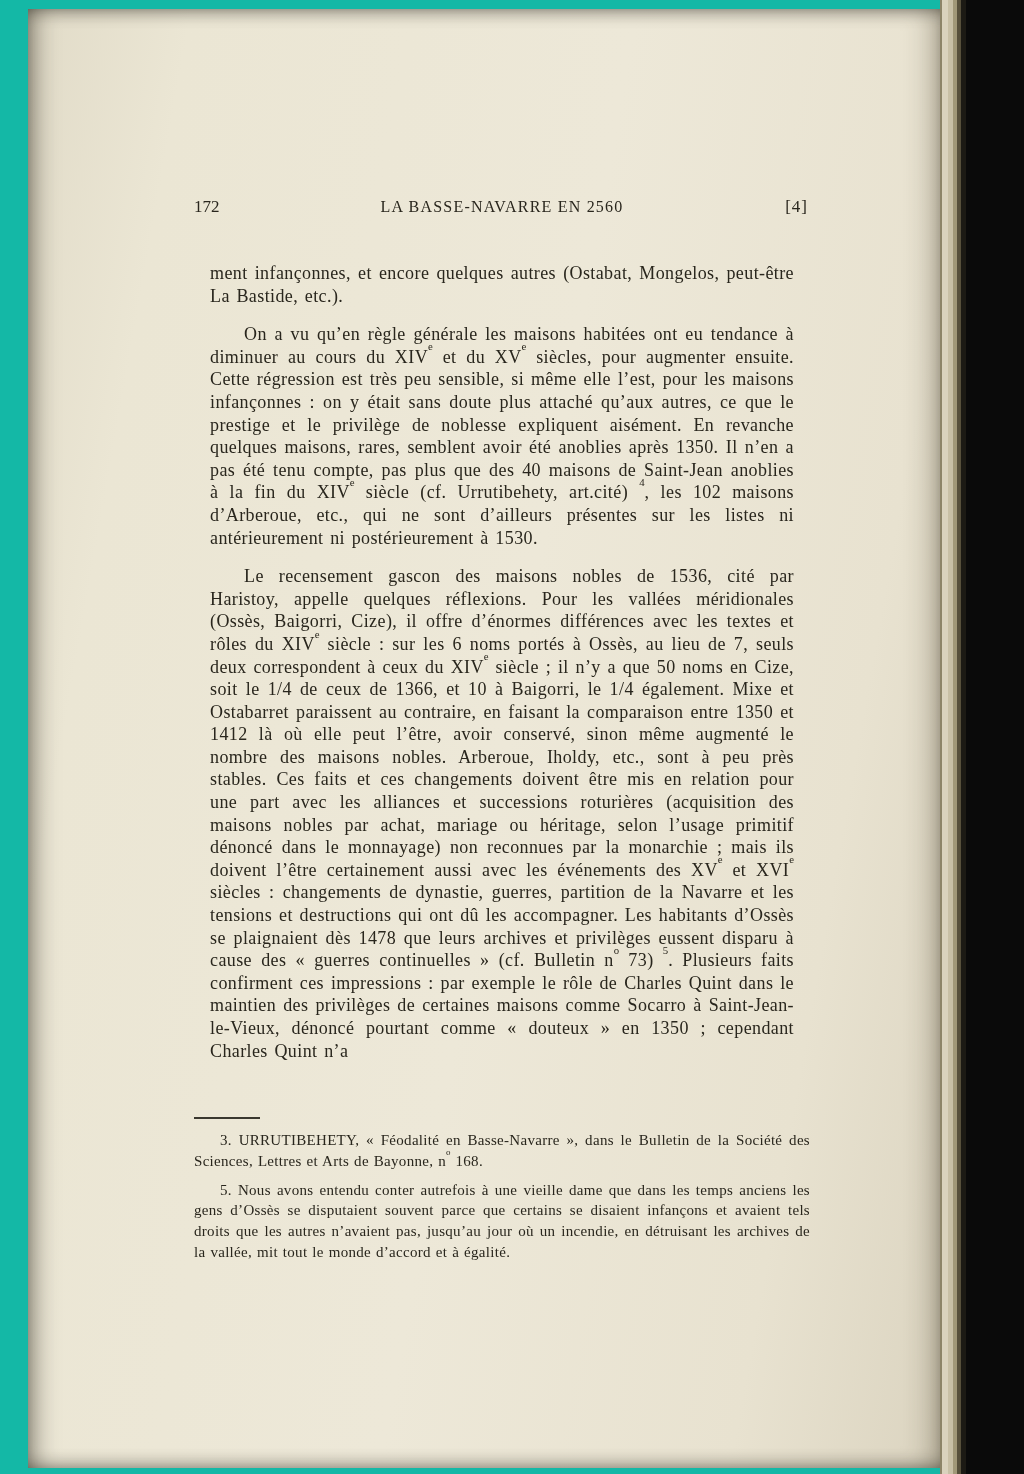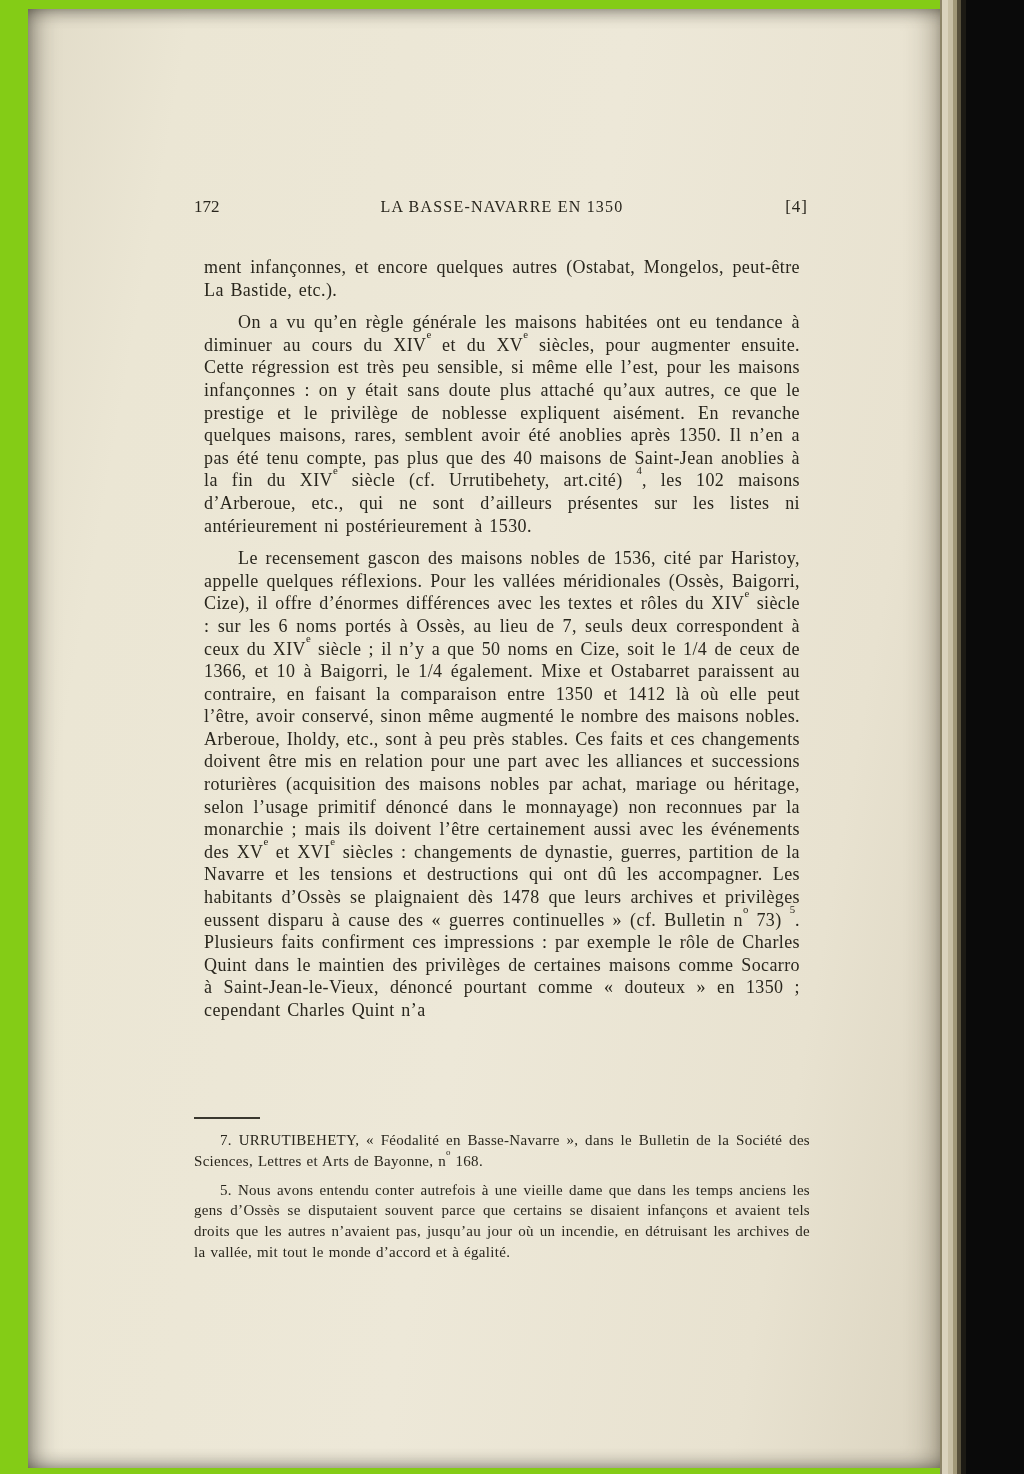--- a/index.html
+++ b/index.html
@@ -1,19 +1,19 @@
 <!DOCTYPE html>
 <html><head>
 <meta charset="utf-8">
 <style>
   * { box-sizing: border-box; }
   html, body { margin: 0; padding: 0; background: #0a0a0a; }
   .scene {
     position: relative; width: 1024px; height: 1474px;
-    background: #84cc16; overflow: hidden;
+    background: #14b8a6; overflow: hidden;
     font-family: "Liberation Serif", "DejaVu Serif", serif;
     color: #29261d;
   }
   .book-page {
     position: absolute; left: 28px; top: 9px; width: 912px; height: 1459px;
     background: linear-gradient(100deg, #e1dbc8 0%, #ebe6d4 14%, #ede8d8 52%, #e8e2d0 82%, #dbd4c0 100%);
     box-shadow:
       inset 16px 0 26px -12px rgba(30,25,15,.55),
       inset -18px 0 30px -14px rgba(60,50,30,.45),
       inset 0 10px 18px -12px rgba(0,0,0,.5),
@@ -24,49 +24,49 @@
     background: linear-gradient(90deg,
       #8c8468 0px 2px, #d9d2bd 2px 8px, #c8c0a6 8px 13px,
       #a19878 13px 17px, #57503b 17px 21px, #1c1a14 21px 26px, #0a0a0a 26px 100%);
   }
   .header { position: absolute; left: 166px; top: 188px; width: 616px; height: 22px; font-size: 17px; }
   .pagenum { position: absolute; left: 0; top: 0; }
   .runtitle { position: absolute; left: 50%; top: 1px; transform: translateX(-50%); letter-spacing: 1.2px; white-space: nowrap; font-size: 16px; }
   .folio { position: absolute; right: 2px; top: 0; letter-spacing: 1px; }
 
   .body { position: absolute; left: 166px; top: 237px; width: 616px; height: 862px; overflow: hidden; }
-  .para { margin: 10px; text-align: justify; font-size: 18px; line-height: 22.6px; letter-spacing: .022em; word-spacing: .1em; }
+  .para { margin: 16px; text-align: justify; font-size: 18px; line-height: 22.6px; letter-spacing: .022em; word-spacing: .1em; }
   .para.indent { text-indent: 34px; }
   .para + .para { margin-top: 5px; }
   .it { }
   sup { font-size: .6em; line-height: 0; position: relative; top: -.5em; letter-spacing: 0; }
 
   .footnotes { position: absolute; left: 166px; top: 1108px; width: 616px; }
   .fn-rule { width: 66px; height: 2px; background: #3a382f; margin: 0 0 11px 0; }
   .footnote { margin: 0 0 8px 0; text-align: justify; font-size: 15px; line-height: 20.8px; letter-spacing: .02em; word-spacing: .06em; text-indent: 26px; }
 </style>
 </head>
 <body>
 
 <div class="scene">
   <div class="book-page">
 
     <div class="header">
       <span class="pagenum">172</span>
-      <span class="runtitle">LA BASSE-NAVARRE EN 1350</span>
+      <span class="runtitle">LA BASSE-NAVARRE EN 2560</span>
       <span class="folio">[4]</span>
     </div>
 
     <div class="body">
       <p class="para"><span>ment infançonnes, et encore quelques autres (Ostabat, Mongelos, peut-être La Bastide, etc.).</span></p>
       <p class="para indent"><span>On a vu qu’en règle générale les maisons habitées ont eu tendance à diminuer au cours du XIV</span><sup>e</sup><span> et du XV</span><sup>e</sup><span> siècles, pour augmenter ensuite. Cette régression est très peu sensible, si même elle l’est, pour les maisons infançonnes : on y était sans doute plus attaché qu’aux autres, ce que le prestige et le privilège de noblesse expliquent aisément. En revanche quelques maisons, rares, semblent avoir été anoblies après 1350. Il n’en a pas été tenu compte, pas plus que des 40 maisons de Saint-Jean anoblies à la fin du XIV</span><sup>e</sup><span> siècle (cf. Urrutibehety, art.cité) </span><sup>4</sup><span>, les 102 maisons d’Arberoue, etc., qui ne sont d’ailleurs présentes sur les listes ni antérieurement ni postérieurement à 1530.</span></p>
       <p class="para indent"><span>Le recensement gascon des maisons nobles de 1536, cité par Haristoy, appelle quelques réflexions. Pour les vallées méridionales (Ossès, Baigorri, Cize), il offre d’énormes différences avec les textes et rôles du XIV</span><sup>e</sup><span> siècle : sur les 6 noms portés à Ossès, au lieu de 7, seuls deux correspondent à ceux du XIV</span><sup>e</sup><span> siècle ; il n’y a que 50 noms en Cize, soit le 1/4 de ceux de 1366, et 10 à Baigorri, le 1/4 également. Mixe et Ostabarret paraissent au contraire, en faisant la comparaison entre 1350 et 1412 là où elle peut l’être, avoir conservé, sinon même augmenté le nombre des maisons nobles. Arberoue, Iholdy, etc., sont à peu près stables. Ces faits et ces changements doivent être mis en relation pour une part avec les alliances et successions roturières (acquisition des maisons nobles par achat, mariage ou héritage, selon l’usage primitif dénoncé dans le monnayage) non reconnues par la monarchie ; mais ils doivent l’être certainement aussi avec les événements des XV</span><sup>e</sup><span> et XVI</span><sup>e</sup><span> siècles : changements de dynastie, guerres, partition de la Navarre et les tensions et destructions qui ont dû les accompagner. Les habitants d’Ossès se plaignaient dès 1478 que leurs archives et privilèges eussent disparu à cause des « </span><span class="it">guerres continuelles</span><span> » (cf. </span><span class="it">Bulletin</span><span> n</span><sup>o</sup><span> 73) </span><sup>5</sup><span>. Plusieurs faits confirment ces impressions : par exemple le rôle de Charles Quint dans le maintien des privilèges de certaines maisons comme </span><span class="it">Socarro</span><span> à Saint-Jean-le-Vieux, dénoncé pourtant comme « douteux » en 1350 ; cependant Charles Quint n’a</span></p>
     </div>
 
     <div class="footnotes">
       <div class="fn-rule"></div>
-      <p class="footnote"><span>7. URRUTIBEHETY, « Féodalité en Basse-Navarre », dans le </span><span class="it">Bulletin de la Société des Sciences, Lettres et Arts de Bayonne</span><span>, n</span><sup>o</sup><span> 168.</span></p>
+      <p class="footnote"><span>3. URRUTIBEHETY, « Féodalité en Basse-Navarre », dans le </span><span class="it">Bulletin de la Société des Sciences, Lettres et Arts de Bayonne</span><span>, n</span><sup>o</sup><span> 168.</span></p>
       <p class="footnote"><span>5. Nous avons entendu conter autrefois à une vieille dame que dans les temps anciens les gens d’Ossès se disputaient souvent parce que certains se disaient infançons et avaient tels droits que les autres n’avaient pas, jusqu’au jour où un incendie, en détruisant les archives de la vallée, mit tout le monde d’accord et à égalité.</span></p>
     </div>
 
   </div>
   <div class="page-edges"></div>
 </div>
 
 </body></html>

